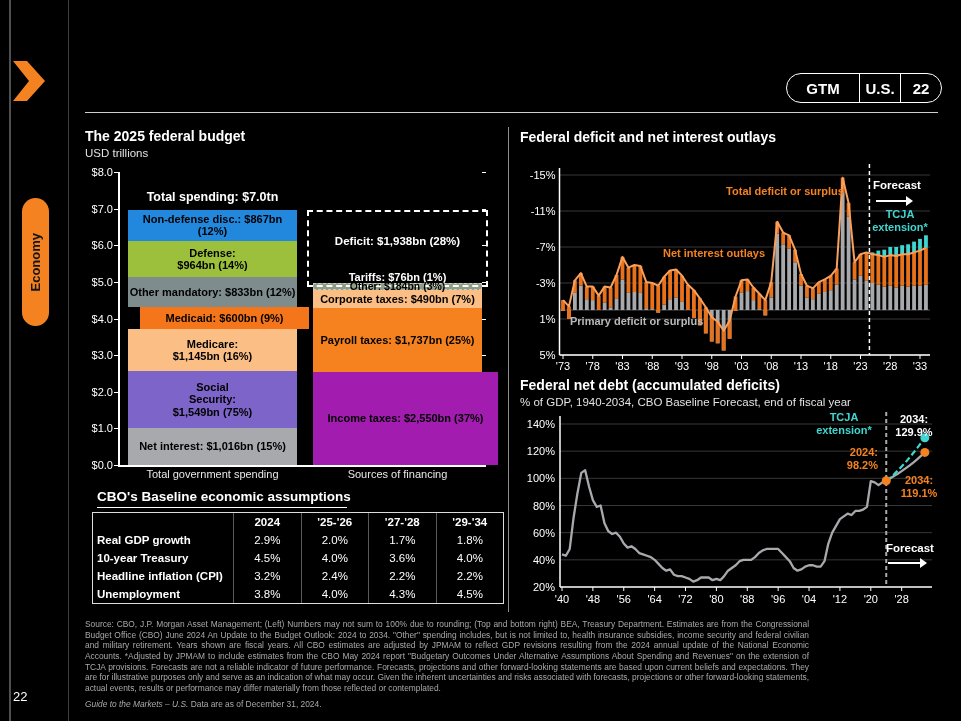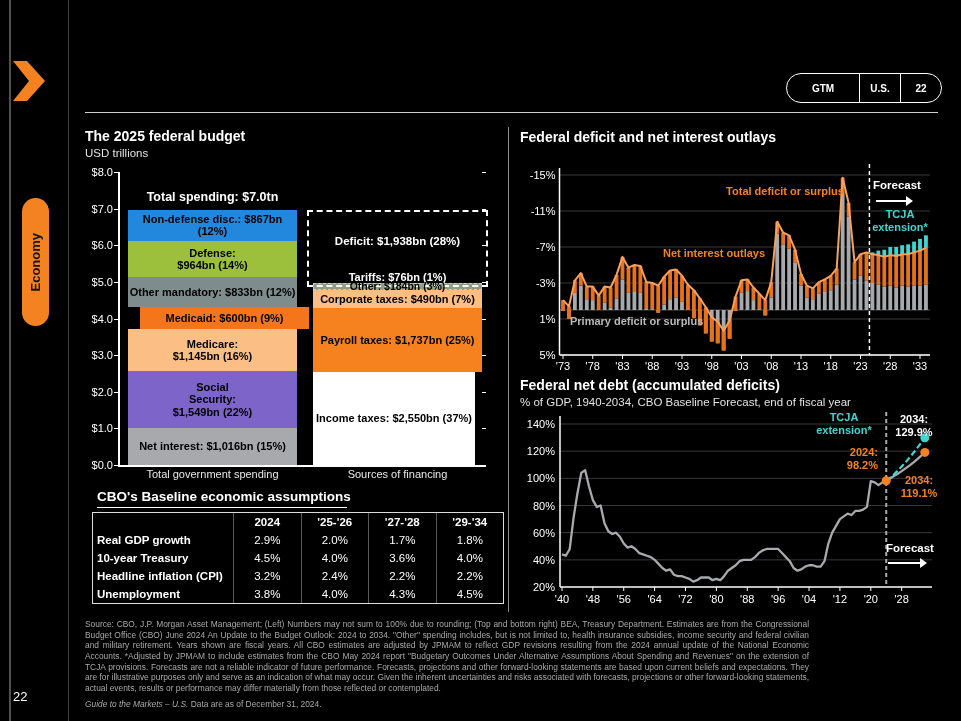--- a/index.html
+++ b/index.html
@@ -5,21 +5,21 @@
   html,body{margin:0;padding:0;background:#000;}
   .slide{position:relative;width:961px;height:721px;background:#000;overflow:hidden;
          font-family:"Liberation Sans","DejaVu Sans",sans-serif;color:#fff;}
   .abs{position:absolute;}
   .vline{position:absolute;top:0;height:721px;}
   .chevron-svg{position:absolute;left:12px;top:59px;}
   .page-title{position:absolute;left:85px;top:69px;font-size:23px;font-weight:bold;color:#fff;}
   .header-rule{position:absolute;left:85px;top:112px;width:853px;height:1px;background:#cfcfcf;}
   .badge{position:absolute;left:786px;top:73px;height:28px;display:flex;border:1.5px solid #fff;
          border-radius:15px;overflow:hidden;align-items:stretch;}
-  .badge .cell{display:flex;align-items:center;justify-content:center;font-size:10px;font-weight:600;color:#fff;}
+  .badge .cell{display:flex;align-items:center;justify-content:center;font-size:15px;font-weight:600;color:#fff;}
   .badge .c1{width:72px;} .badge .c2{width:40px;border-left:1.5px solid #fff;} .badge .c3{width:40px;border-left:1.5px solid #fff;}
   .economy-tab{position:absolute;left:22px;top:198px;width:27px;height:128px;border-radius:14px;
          display:flex;align-items:center;justify-content:center;}
   .economy-tab span{writing-mode:vertical-rl;transform:rotate(180deg);font-size:13px;font-weight:600;color:#141414;}
   .sec-title{position:absolute;font-size:14px;font-weight:bold;color:#fff;}
   .sec-sub{position:absolute;font-size:11.5px;color:#e2e2e2;}
   .mid-divider{position:absolute;left:508px;top:127px;width:1px;height:485px;background:#8f8f8f;}
   
   #budget-area{position:absolute;left:85px;top:160px;width:423px;height:330px;}
   #budget-area .axis{position:absolute;background:#fff;}
@@ -121,41 +121,41 @@
       <div class="tick" style="left: 397px; top: 268.375px;"></div>
       <div class="ylab" style="left: 0px; top: 299px;">$0.0</div>
       <div class="tick" style="left: 29px; top: 305px;"></div>
       <div class="tick" style="left: 397px; top: 305px;"></div>
       <div class="seg" style="left: 43px; top: 267.789px; width: 169px; height: 37.211px; background: rgb(167, 169, 172);">
         <span class="seg-label">Net interest: $1,016bn (15%)</span>
       </div>
       <div class="seg" style="left: 43px; top: 211.057px; width: 169px; height: 56.7321px; background: rgb(125, 100, 200);">
         <span class="seg-label">Social
 Security:
-$1,549bn (22%)</span>
+$1,549bn (75%)</span>
       </div>
       <div class="seg" style="left: 43px; top: 169.121px; width: 169px; height: 41.9356px; background: rgb(251, 190, 133);">
         <span class="seg-label">Medicare:
 $1,145bn (16%)</span>
       </div>
       <div class="seg" style="left: 43px; top: 147.146px; width: 169px; height: 21.975px; background: rgb(245, 118, 26); margin-left: 12px;">
         <span class="seg-label">Medicaid: $600bn (9%)</span>
       </div>
       <div class="seg" style="left: 43px; top: 116.638px; width: 169px; height: 30.5086px; background: rgb(127, 140, 141);">
         <span class="seg-label">Other mandatory: $833bn (12%)</span>
       </div>
       <div class="seg" style="left: 43px; top: 81.3311px; width: 169px; height: 35.3065px; background: rgb(157, 192, 60);">
         <span class="seg-label">Defense:
 $964bn (14%)</span>
       </div>
       <div class="seg" style="left: 43px; top: 49.5772px; width: 169px; height: 31.7539px; background: rgb(34, 136, 221);">
         <span class="seg-label">Non-defense disc.: $867bn
 (12%)</span>
       </div>
-      <div class="seg" style="left: 228px; top: 211.606px; width: 162px; height: 93.3937px; background: #ffffff;">
+      <div class="seg" style="left: 228px; top: 211.606px; width: 185px; height: 93.3937px; background: #a21caf;">
         <span class="seg-label">Income taxes: $2,550bn (37%)</span>
       </div>
       <div class="seg" style="left: 228px; top: 147.989px; width: 169px; height: 63.6176px; background: rgb(245, 130, 31);">
         <span class="seg-label">Payroll taxes: $1,737bn (25%)</span>
       </div>
       <div class="seg" style="left: 228px; top: 130.042px; width: 169px; height: 17.9462px; background: rgb(251, 190, 133);">
         <span class="seg-label">Corporate taxes: $490bn (7%)</span>
       </div>
       <div class="seg" style="left: 228px; top: 123.303px; width: 169px; height: 6.739px; background: rgb(142, 157, 132); border: 1.5px dashed rgb(204, 204, 204); box-sizing: border-box;"></div>
       <div class="other-label" style="left: 228px; top: 121.303px; width: 169px;">Other: $184bn (3%)</div>

